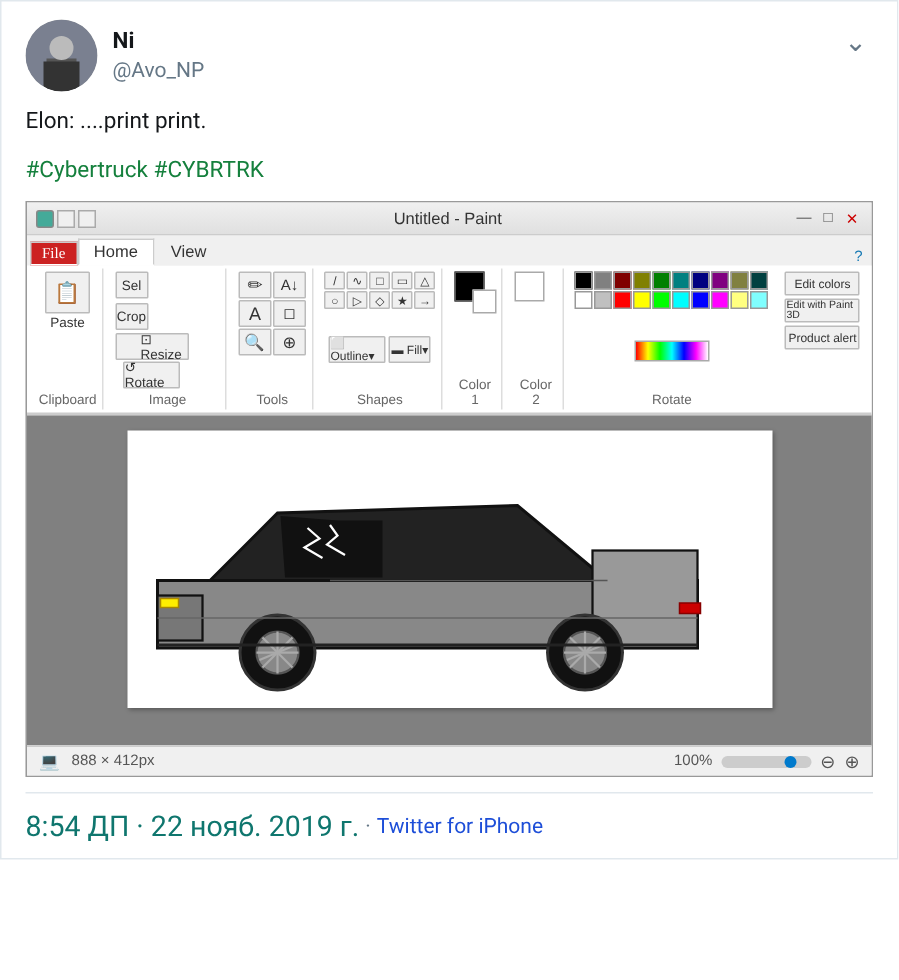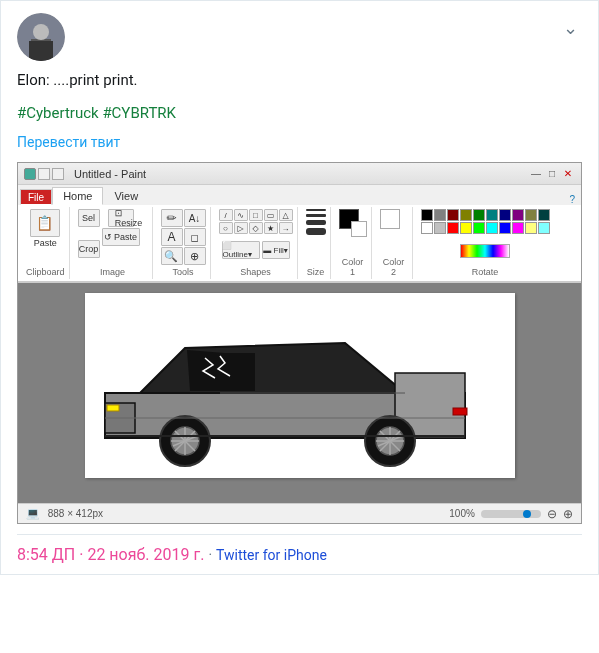--- a/index.html
+++ b/index.html
@@ -102,21 +102,21 @@
     }
     .paint-icon-group {
       display: flex;
       gap: 2px;
       align-items: center;
     }
     .paint-title {
       font-size: 11px;
       color: #333;
       flex: 1;
-      text-align: left;
+      text-align: center;
       padding-left: 4px;
     }
     .win-btn {
       width: 14px;
       height: 14px;
       display: flex;
       align-items: center;
       justify-content: center;
       font-size: 10px;
       color: #555;
@@ -268,22 +268,22 @@
       padding: 10px 0 10px 0;
       font-size: 14px;
       color: #657786;
       border-top: 1px solid #e1e8ed;
       margin-top: 10px;
       display: flex;
       align-items: center;
       gap: 4px;
     }
     .tweet-time {
-      color: #ec4899;
-      font-size: 16px;
+      color: #0f766e;
+      font-size: 19px;
     }
     .tweet-source {
       color: #1d4ed8;
       font-size: 14px;
       text-decoration: none;
       cursor: pointer;
     }
     .dot-sep {
       color: #657786;
     }
@@ -312,79 +312,82 @@
             </clipPath>
           </defs>
           <rect width="48" height="48" fill="#7a8090" clip-path="url(#circle-clip)"></rect>
 
           <rect x="14" y="26" width="20" height="22" fill="#555" clip-path="url(#circle-clip)"></rect>
           <circle cx="24" cy="19" r="8" fill="#bbb" clip-path="url(#circle-clip)"></circle>
 
           <rect x="12" y="28" width="24" height="20" fill="#333" clip-path="url(#circle-clip)"></rect>
         </svg>
       </div>
+      <div class="user-info">
+        <span class="user-name">Ni</span>
+        <span class="user-handle">@Avo_NP</span>
+      </div>
     </div>
     <div class="chevron-down">⌄</div>
   </div>
 
   <div class="tweet-text">
     <span>Elon: ....print print.</span>
   </div>
 
   <div class="tweet-hashtags">
     <a>#Cybertruck</a>&nbsp;<a>#CYBRTRK</a>
   </div>
 
-  <a class="translate-link">Перевести твит</a>
 
   <div class="paint-window">
 
     <div class="paint-titlebar">
       <div class="paint-icon-group">
         <div class="tb-icon" style="background:#4a9;width:12px;height:12px;border-radius:2px;"></div>
         <div class="tb-icon" style="background:#f0f0f0;border:1px solid #aaa;width:12px;height:12px;"></div>
         <div class="tb-icon" style="background:#f0f0f0;border:1px solid #aaa;width:12px;height:12px;"></div>
       </div>
       <span class="paint-title">Untitled - Paint</span>
       <div class="win-controls">
         <div class="win-btn">—</div>
         <div class="win-btn">□</div>
         <div class="win-btn" style="color:#c00;">✕</div>
       </div>
     </div>
 
     <div class="paint-ribbon">
       <div class="paint-tabs">
-        <div class="paint-tab active" style="background:#cc2222;color:#fff;font-size:10px;padding:1px 7px;height:16px;">File</div>
+        <div class="paint-tab active" style="background:#cc2222;color:#fff;font-size:10px;padding:1px 7px;height:16px;font-family:Liberation Serif, serif;">File</div>
         <div class="paint-tab active">Home</div>
         <div class="paint-tab">View</div>
         <div style="flex:1;font-size:10px;display:flex;align-items:center;justify-content:flex-end;padding-right:4px;color:#1a7bb5;cursor:pointer;">?</div>
       </div>
 
       <div class="paint-ribbon-body">
 
         <div class="ribbon-section">
           <div style="display:flex;flex-direction:column;align-items:center;gap:1px;">
             <div class="ribbon-btn" style="width:30px;height:28px;font-size:9px;flex-direction:column;display:flex;align-items:center;justify-content:center;">
               <span style="font-size:14px;">📋</span>
             </div>
             <span style="font-size:9px;color:#333;">Paste</span>
           </div>
           <span class="ribbon-label">Clipboard</span>
         </div>
 
         <div class="ribbon-section">
           <div style="display:flex;gap:2px;flex-wrap:wrap;width:70px;">
-            <div style="display:flex;flex-direction:column;align-items:center;font-size:9px;gap:13px;">
+            <div style="display:flex;flex-direction:column;align-items:center;font-size:9px;gap:3px;">
               <div class="ribbon-btn">Sel</div>
               <div class="ribbon-btn">Crop</div>
             </div>
             <div style="display:flex;flex-direction:column;align-items:center;font-size:9px;gap:1px;">
-              <div class="ribbon-btn" style="width:26px;padding-left:16px;">⊡ Resize</div>
-              <div class="ribbon-btn" style="width:38px;">↺ Paste</div>
+              <div class="ribbon-btn" style="width:49px;padding-left:16px;">⊡ Resize</div>
+              <div class="ribbon-btn" style="width:38px;">↺ Rotate</div>
             </div>
           </div>
           <span class="ribbon-label">Image</span>
         </div>
 
         <div class="ribbon-section">
           <div style="display:grid;grid-template-columns:1fr 1fr;gap:1px;">
             <div class="ribbon-btn" style="font-size:12px;">✏</div>
             <div class="ribbon-btn" style="font-size:10px;">A↓</div>
             <div class="ribbon-btn" style="font-size:12px;">A</div>
@@ -410,29 +413,20 @@
             <div class="ribbon-btn" style="width:14px;height:12px;font-size:8px;">→</div>
           </div>
 
           <div style="display:flex;gap:2px;font-size:9px;margin-top:1px;">
             <div class="ribbon-btn" style="width:38px;font-size:8px;">⬜ Outline▾</div>
             <div class="ribbon-btn" style="width:28px;font-size:8px;">▬ Fill▾</div>
           </div>
           <span class="ribbon-label">Shapes</span>
         </div>
 
-        <div class="ribbon-section" style="min-width:28px;">
-          <div style="display:flex;flex-direction:column;gap:3px;align-items:center;">
-            <div style="width:20px;height:2px;background:#333;border-radius:1px;"></div>
-            <div style="width:20px;height:3px;background:#333;border-radius:1px;"></div>
-            <div style="width:20px;height:5px;background:#333;border-radius:2px;"></div>
-            <div style="width:20px;height:7px;background:#333;border-radius:3px;"></div>
-          </div>
-          <span class="ribbon-label">Size</span>
-        </div>
 
         <div class="ribbon-section" style="min-width:28px;">
           <div style="position:relative;width:28px;height:28px;">
             <div style="width:20px;height:20px;background:#000;border:1px solid #555;position:absolute;top:0;left:0;"></div>
             <div style="width:16px;height:16px;background:#fff;border:1px solid #aaa;position:absolute;bottom:0;right:0;"></div>
           </div>
           <span class="ribbon-label">Color<br>1</span>
         </div>
         <div class="ribbon-section" style="min-width:28px;">
           <div style="position:relative;width:28px;height:28px;">
@@ -464,20 +458,28 @@
             <div class="color-swatch" style="background:#ffff80;"></div>
             <div class="color-swatch" style="background:#80ffff;"></div>
           </div>
           <div style="display:flex;gap:2px;margin-top:3px;align-items:center;">
 
             <div style="width:50px;height:14px;background:linear-gradient(to right,#ff0000,#ffff00,#00ff00,#00ffff,#0000ff,#ff00ff,#ffffff);border:1px solid #aaa;"></div>
           </div>
           <span class="ribbon-label">Rotate</span>
         </div>
 
+        <div class="ribbon-section" style="min-width:55px;">
+          <div style="display:flex;flex-direction:column;gap:2px;align-items:center;">
+            <div class="ribbon-btn" style="width:50px;height:16px;font-size:8px;">Edit colors</div>
+            <div class="ribbon-btn" style="width:50px;height:16px;font-size:7px;">Edit with Paint 3D</div>
+            <div class="ribbon-btn" style="width:50px;height:16px;font-size:8px;">Product alert</div>
+          </div>
+          <span class="ribbon-label"></span>
+        </div>
       </div>
     </div>
 
     <div class="paint-canvas-area">
       <div class="paint-canvas">
         
         <svg width="420" height="175" viewBox="0 0 420 175" xmlns="http://www.w3.org/2000/svg">
 
           <rect x="20" y="100" width="360" height="45" fill="#888" stroke="#111" stroke-width="2"></rect>
 

